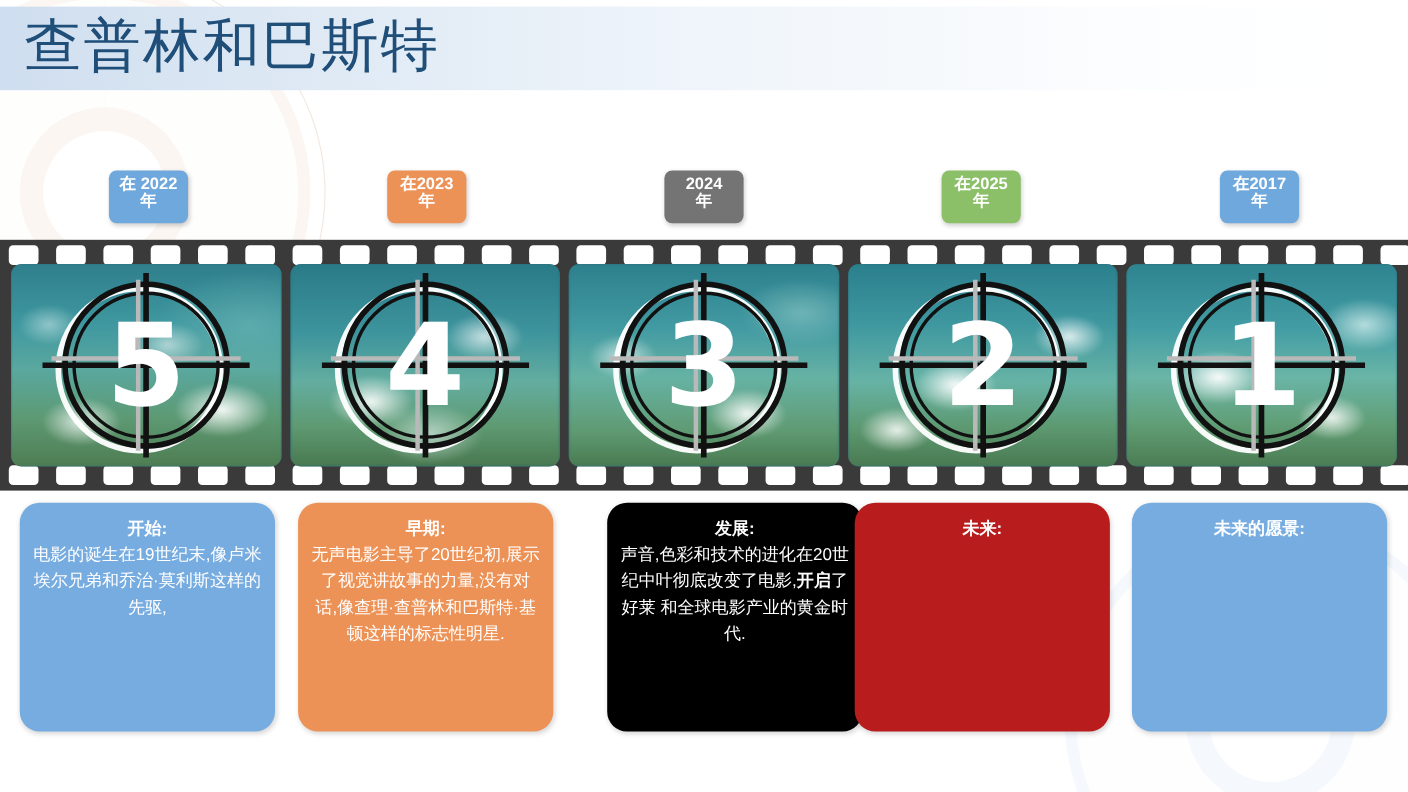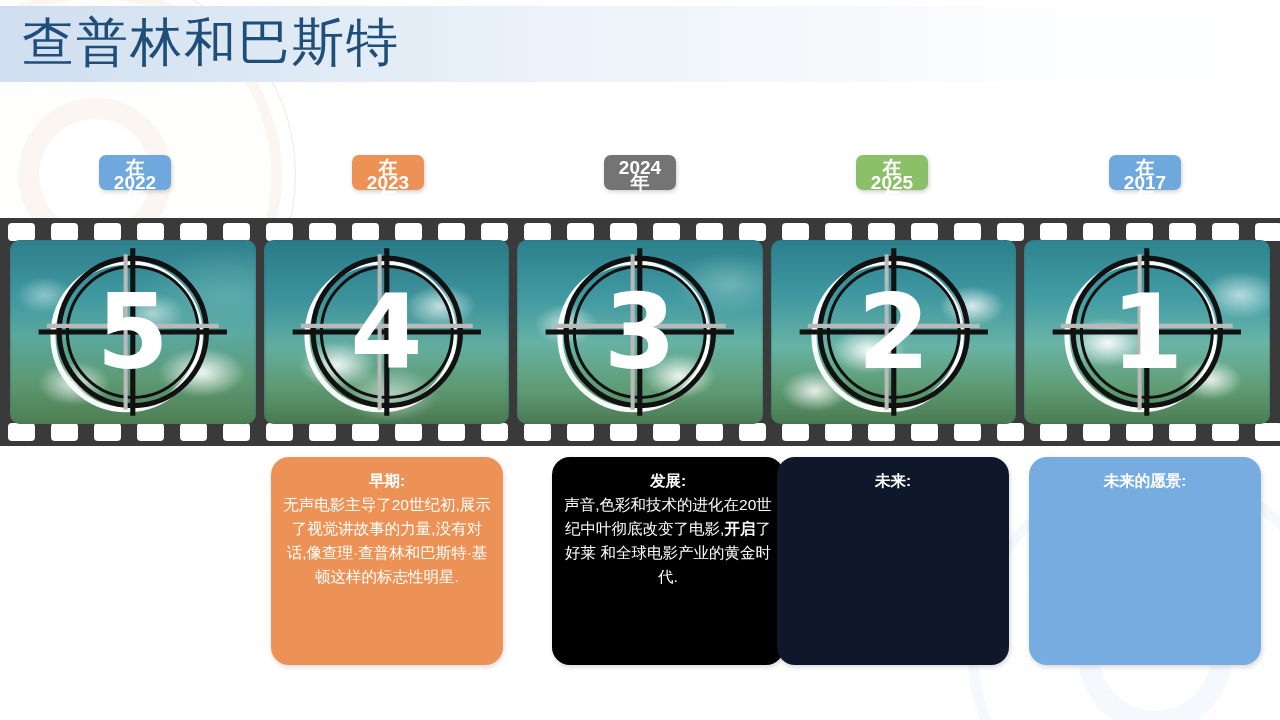--- a/index.html
+++ b/index.html
@@ -43,24 +43,24 @@
     color: #1f4e79;
     letter-spacing: 2px;
     white-space: nowrap;
   }
 
   
   .badge {
     position: absolute;
     top: 155px;
     width: 72px;
-    height: 35px;
+    height: 48px;
     border-radius: 7px;
     color: #ffffff;
-    font-size: 19px;
+    font-size: 15px;
     font-weight: bold;
     line-height: 15px;
     text-align: center;
     padding: 5px 6px 0 6px;
     box-sizing: border-box;
     box-shadow: 1px 2px 4px rgba(0,0,0,0.18);
   }
   .badge .y-line { display: block; }
 
   
@@ -390,32 +390,36 @@
           <line x1="28" y1="90" x2="212" y2="90" stroke="#111111" stroke-width="5"></line>
           <line x1="113" y1="14" x2="113" y2="166" stroke="#b9b9b9" stroke-width="4"></line>
           <line x1="36" y1="84" x2="204" y2="84" stroke="#b9b9b9" stroke-width="4"></line>
         </svg>
         <div class="digit">1</div>
       </div>
 
     </div>
   </div>
 
+  <div class="card" id="card0" style="left: 18px; background: rgb(118, 172, 224);">
+    <span class="head">开始:</span>
+    <span class="body">电影的诞生在19世纪末,像卢米埃尔兄弟和乔治·莫利斯这样的先驱,</span>
+  </div>
 
   <div class="card" id="card1" style="left: 271px; background: rgb(237, 146, 86);">
     <span class="head">早期:</span>
     <span class="body">无声电影主导了20世纪初,展示了视觉讲故事的力量,没有对话,像查理·查普林和巴斯特·基顿这样的标志性明星.</span>
   </div>
 
   <div class="card" id="card2" style="left: 552px; background: #000000;">
     <span class="head">发展:</span>
     <span class="body"><span>声音,色彩和技术的进化在20世纪中叶彻底改变了电影,</span><b>开启</b><span>了好莱 和全球电影产业的黄金时代.</span></span>
   </div>
 
-  <div class="card" id="card3" style="left: 777px; background: #0f172a;">
+  <div class="card" id="card3" style="left: 777px; background: #b91c1c; border-radius: 19px;">
     <span class="head">未来:</span>
   </div>
 
   <div class="card" id="card4" style="left: 1029px; background: rgb(118, 172, 224);">
     <span class="head">未来的愿景:</span>
   </div>
 
 </div>
 
 </body></html>

